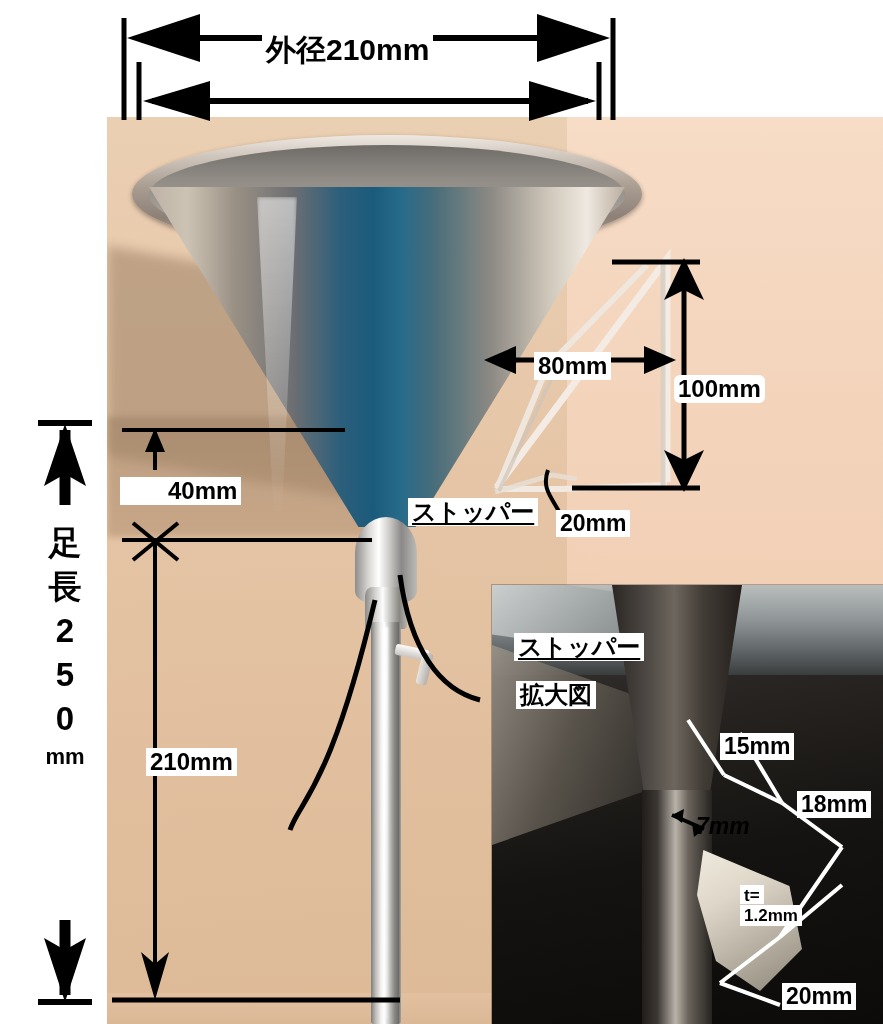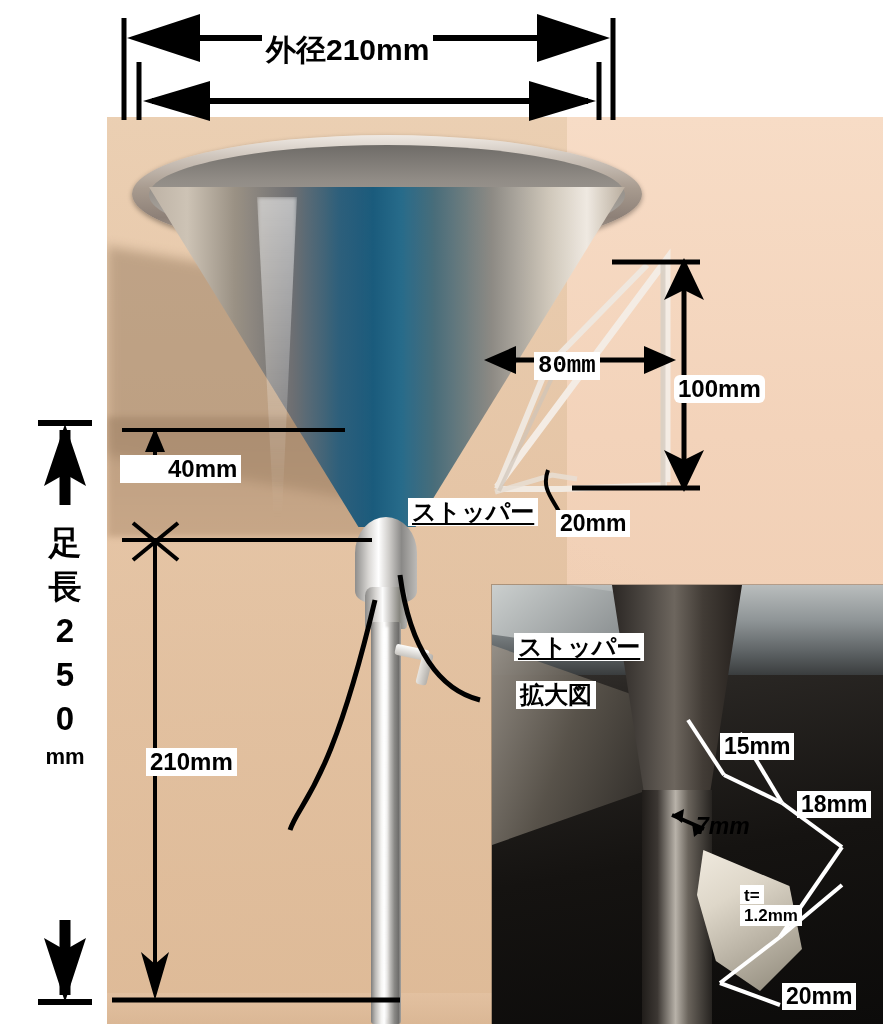--- a/index.html
+++ b/index.html
@@ -265,33 +265,33 @@
     <polygon points="155,428 145,452 165,452" fill="#000"></polygon>
     <line x1="122" y1="540" x2="372" y2="540" stroke="#000" stroke-width="4"></line>
     <line x1="133" y1="523" x2="178" y2="560" stroke="#000" stroke-width="4"></line>
     <line x1="178" y1="523" x2="133" y2="560" stroke="#000" stroke-width="4"></line>
     <line x1="155" y1="540" x2="155" y2="990" stroke="#000" stroke-width="4"></line>
     <polygon points="155,1000 141,952 155,964 169,952" fill="#000"></polygon>
     <line x1="112" y1="1000" x2="400" y2="1000" stroke="#000" stroke-width="5"></line>
     <path d="M290,830 C300,800 330,790 375,600" fill="none" stroke="#000" stroke-width="5"></path>
     <path d="M400,575 C410,650 440,690 480,700" fill="none" stroke="#000" stroke-width="5"></path>
   </svg>
-  <div class="chip md" style="left:120px;top:455px;padding-left:48px;">40mm</div>
+  <div class="chip md" style="left:120px;top:477px;padding-left:48px;">40mm</div>
   <div class="chip md" style="left:146px;top:748px;">210mm</div>
 
   <div class="chip u md" style="left:408px;top:498px;">ストッパー</div>
 
   <svg class="ov">
     <line x1="492" y1="360" x2="668" y2="360" stroke="#000" stroke-width="5"></line>
     <polygon points="484,360 516,346 516,374" fill="#000"></polygon>
     <polygon points="676,360 644,346 644,374" fill="#000"></polygon>
     <line x1="612" y1="262" x2="700" y2="262" stroke="#000" stroke-width="5"></line>
     <line x1="572" y1="488" x2="700" y2="488" stroke="#000" stroke-width="5"></line>
     <line x1="684" y1="268" x2="684" y2="482" stroke="#000" stroke-width="5"></line>
     <polygon points="684,258 664,300 684,290 704,300" fill="#000"></polygon>
     <polygon points="684,492 664,450 684,460 704,450" fill="#000"></polygon>
     <path d="M548,470 C540,492 556,500 566,526" fill="none" stroke="#000" stroke-width="4"></path>
   </svg>
-  <div class="chip md" style="left:534px;top:352px;font-family:Liberation Mono, monospace;">80mm</div>
+  <div class="chip md" style="left:534px;top:352px;">80mm</div>
   <div class="chip md" style="left:674px;top:375px;border-radius:6px;">100mm</div>
   <div class="chip sm" style="left:556px;top:510px;">20mm</div>
 
 </div>
 
 </body></html>

